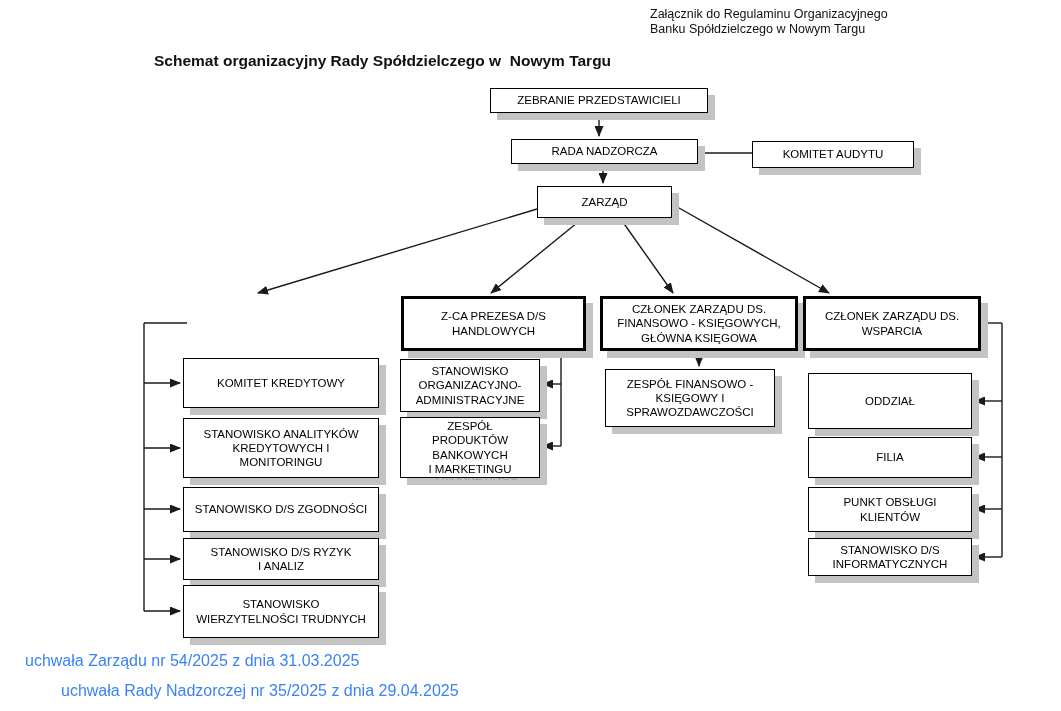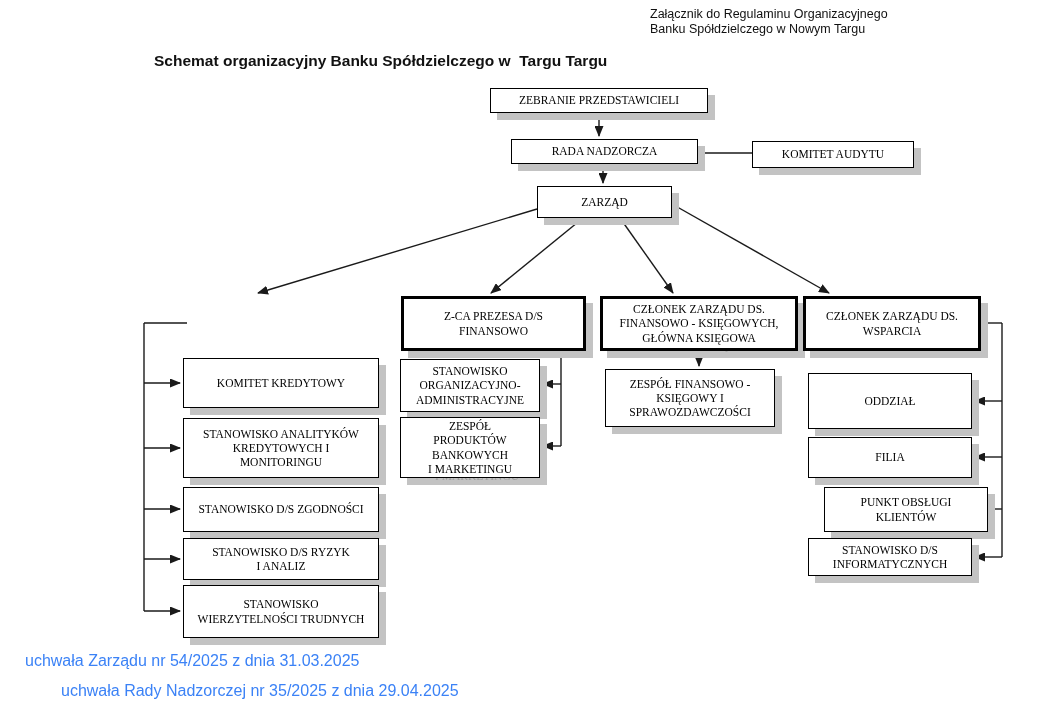--- a/index.html
+++ b/index.html
@@ -21,21 +21,21 @@
   .footnote{position:absolute;left:25px;font-size:16px;color:#3b82f6;white-space:pre;}
   .footnote-1{top:652px;}
   .footnote-2{top:682px;margin-left:36px;}
 
   
   .node{position:absolute;box-sizing:border-box;}
   .node .shadow,.node .face{
     position:absolute;box-sizing:border-box;width:100%;height:100%;
     display:flex;align-items:center;justify-content:center;
     text-align:center;white-space:pre-line;
-    font-size:11.5px;line-height:1.22;padding:2px 3px;font-family:Liberation Serif, serif;
+    font-size:11.5px;line-height:1.22;padding:2px 3px;
   }
   .node .shadow{
     left:7px;top:7px;background:#c3c3c3;color:#9e9e9e;border:1.5px solid #c3c3c3;
   }
   .node .face{
     left:0;top:0;background:#ffffff;border:1.5px solid #000;color:#000;
   }
   .node.thick .face{border-width:3.5px;}
   .node.thick .shadow{border-width:3.5px;}
 
@@ -87,21 +87,21 @@
       <line x1="1002" y1="323" x2="1002" y2="557"></line>
       <line x1="1002" y1="401" x2="975" y2="401" marker-end="url(#ah)"></line>
       <line x1="1002" y1="457" x2="975" y2="457" marker-end="url(#ah)"></line>
       <line x1="1002" y1="509" x2="975" y2="509" marker-end="url(#ah)"></line>
       <line x1="1002" y1="557" x2="975" y2="557" marker-end="url(#ah)"></line>
     </g>
   </svg>
 
   <div class="attachment-note">Załącznik do Regulaminu Organizacyjnego
 Banku Spółdzielczego w Nowym Targu</div>
-  <div class="chart-title">Schemat organizacyjny Banku Spółdzielczego w  Targu Targu</div>
+  <div class="chart-title">Schemat organizacyjny Rady Spółdzielczego w  Nowym Targu</div>
 
   <div class="node" style="left:490px;top:88px;width:218px;height:25px;">
     <div class="shadow">ZEBRANIE PRZEDSTAWICIELI</div>
     <div class="face">ZEBRANIE PRZEDSTAWICIELI</div>
   </div>
   <div class="node" style="left:511px;top:139px;width:187px;height:25px;">
     <div class="shadow">RADA NADZORCZA</div>
     <div class="face">RADA NADZORCZA</div>
   </div>
   <div class="node" style="left:752px;top:141px;width:162px;height:27px;">
@@ -110,21 +110,21 @@
   </div>
   <div class="node" style="left:537px;top:186px;width:135px;height:32px;">
     <div class="shadow">ZARZĄD</div>
     <div class="face">ZARZĄD</div>
   </div>
 
   <div class="node thick" style="left:401px;top:296px;width:185px;height:55px;">
     <div class="shadow">Z-CA PREZESA D/S
 HANDLOWYCH</div>
     <div class="face">Z-CA PREZESA D/S
-FINANSOWO</div>
+HANDLOWYCH</div>
   </div>
   <div class="node thick" style="left:600px;top:296px;width:198px;height:55px;">
     <div class="shadow">CZŁONEK ZARZĄDU DS.
 FINANSOWO - KSIĘGOWYCH,
 GŁÓWNA KSIĘGOWA</div>
     <div class="face">CZŁONEK ZARZĄDU DS.
 FINANSOWO - KSIĘGOWYCH,
 GŁÓWNA KSIĘGOWA</div>
   </div>
   <div class="node thick" style="left:803px;top:296px;width:178px;height:55px;">
@@ -192,21 +192,21 @@
   </div>
 
   <div class="node" style="left:808px;top:373px;width:164px;height:56px;">
     <div class="shadow">ODDZIAŁ</div>
     <div class="face">ODDZIAŁ</div>
   </div>
   <div class="node" style="left:808px;top:437px;width:164px;height:41px;">
     <div class="shadow">FILIA</div>
     <div class="face">FILIA</div>
   </div>
-  <div class="node" style="left:808px;top:487px;width:164px;height:45px;margin-left:16px;">
+  <div class="node" style="left:808px;top:487px;width:164px;height:45px;">
     <div class="shadow">PUNKT OBSŁUGI
 KLIENTÓW</div>
     <div class="face">PUNKT OBSŁUGI
 KLIENTÓW</div>
   </div>
   <div class="node" style="left:808px;top:538px;width:164px;height:38px;">
     <div class="shadow">STANOWISKO D/S
 INFORMATYCZNYCH</div>
     <div class="face">STANOWISKO D/S
 INFORMATYCZNYCH</div>

